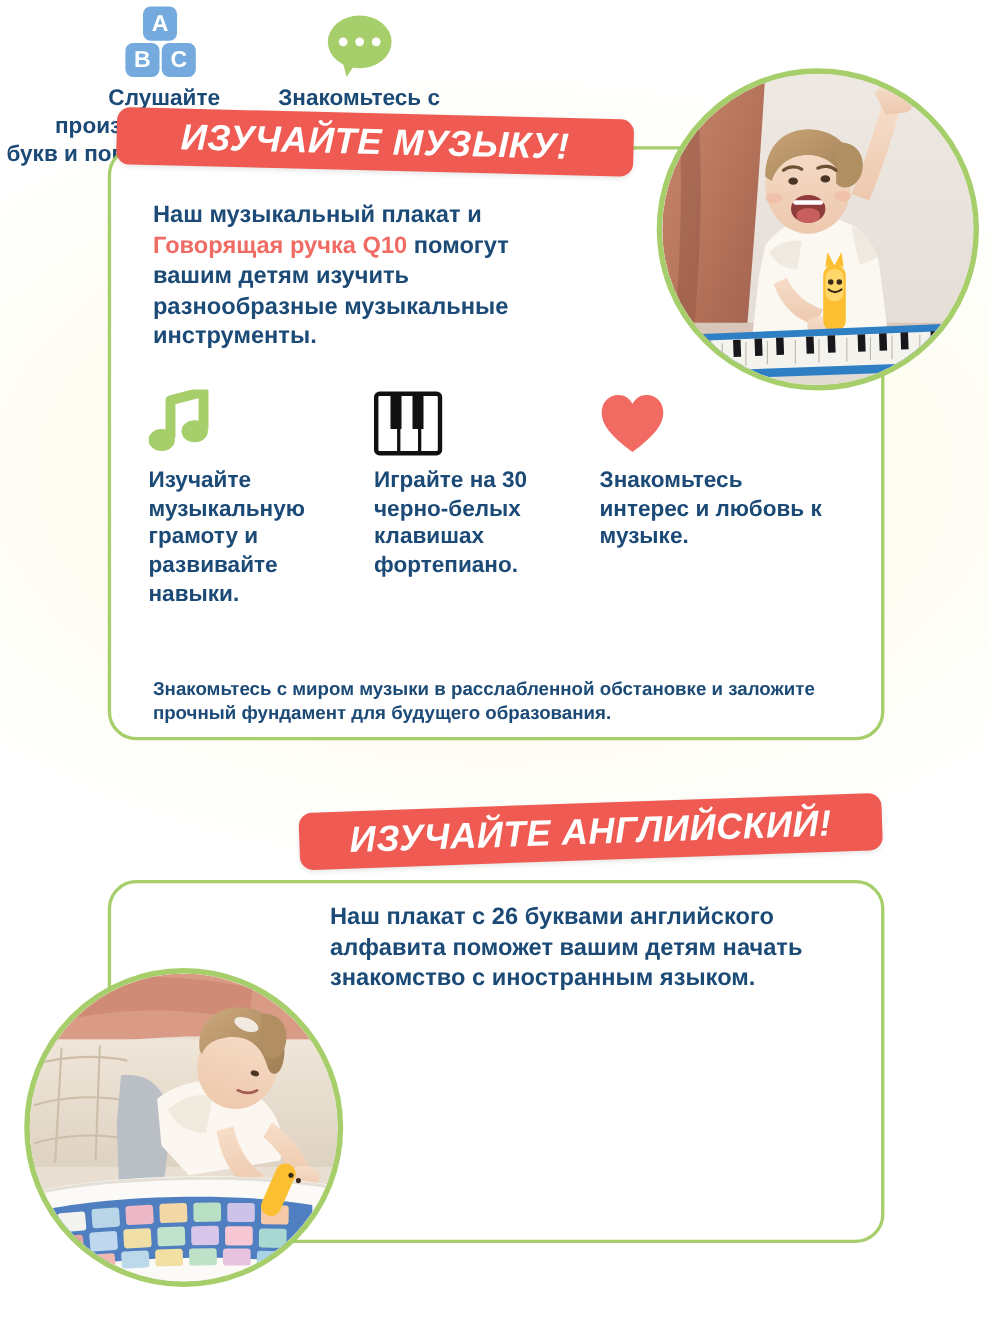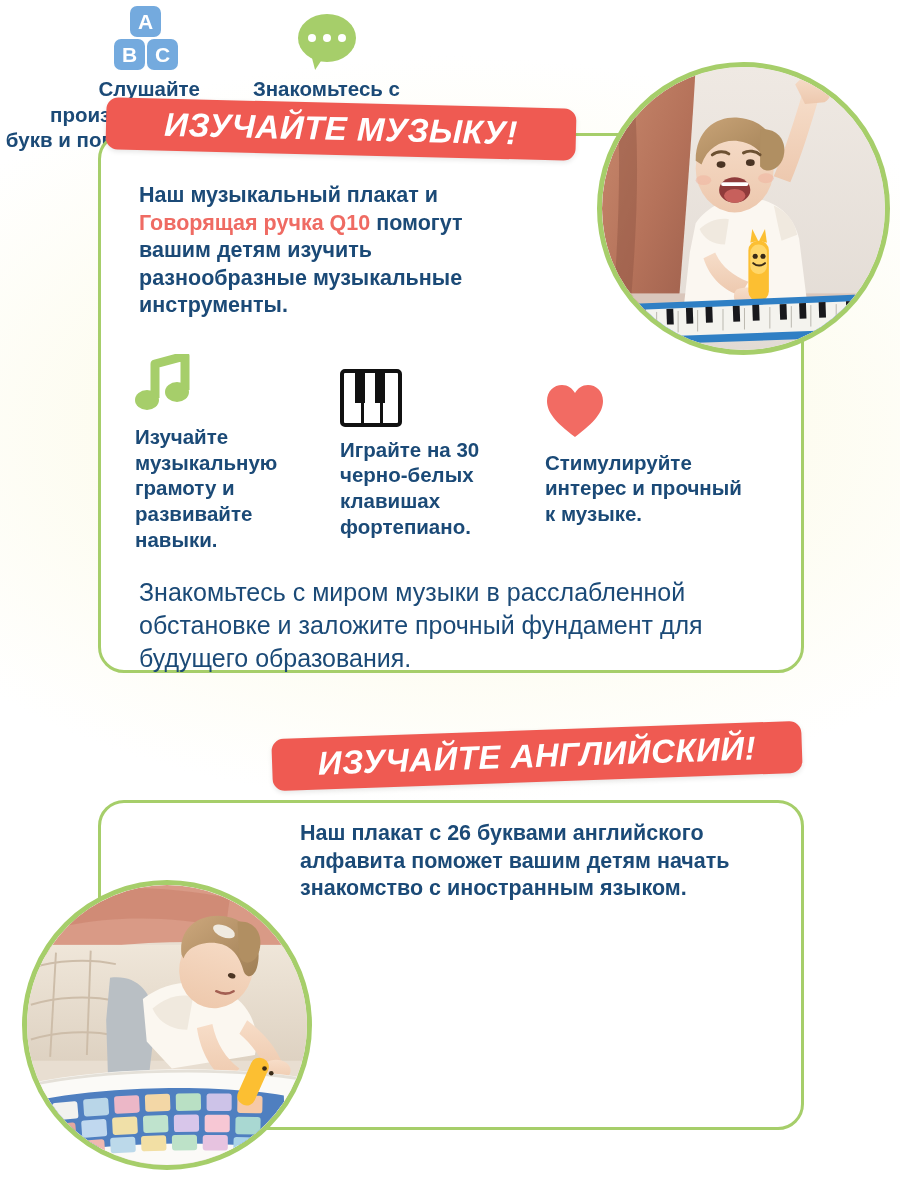--- a/index.html
+++ b/index.html
@@ -72,43 +72,43 @@
     font-size:21.5px;font-weight:bold;line-height:1.28;
     z-index:5;
   }
   .intro-music{left:139px;top:182px;width:400px;}
   .intro-english{left:300px;top:820px;width:500px;text-align:left;}
   .hl{color:#ef6b63;}
 
   .features{
     position:absolute;display:flex;z-index:5;
   }
-  .features-music{left:135px;top:352px;width:660px;align-items:center;}
+  .features-music{left:135px;top:352px;width:660px;}
   .feature{width:205px;}
   .feature .ficon{height:62px;display:flex;align-items:flex-end;}
   .feature .flabel{
     margin-top:10px;
     color:#1b4a77;font-size:20.5px;font-weight:bold;line-height:1.25;
   }
 
   .features-english{
     left:395px;top:920px;width:410px;display:flex;z-index:5;
   }
   .feature-en{width:200px;text-align:right;}
   .feature-en .ficon{height:70px;display:flex;align-items:flex-end;justify-content:flex-end;}
   .feature-en .flabel{
     margin-top:6px;
     color:#1b4a77;font-size:20.5px;font-weight:bold;line-height:1.25;
   }
   .feature-en.c1 .ficon{padding-right:24px;}
   .feature-en.c2 .ficon{padding-right:42px;}
 
   .outro{
-    position:absolute;left:139px;top:576px;width:640px;
-    color:#1b4a77;font-size:25px;font-weight:normal;line-height:1.32;
+    position:absolute;left:139px;top:616px;width:640px;
+    color:#1b4a77;font-size:17px;font-weight:bold;line-height:1.32;
     z-index:5;
   }
 
   
   .piano{
     width:62px;height:58px;border:4px solid #111111;border-radius:5px;
     background:#ffffff;box-sizing:border-box;position:relative;overflow:hidden;
   }
   .piano i{position:absolute;top:0;width:2.5px;height:100%;background:#111;}
   .piano i.s1{left:17px;} .piano i.s2{left:36px;}
@@ -267,21 +267,21 @@
       </div>
       <div class="flabel">Играйте на 30 черно-белых клавишах фортепиано.</div>
     </div>
 
     <div class="feature">
       <div class="ficon">
         <svg width="60" height="56" viewBox="0 0 60 56">
           <path d="M30 53 C10 38 2 28 2 17 C2 7 9 1 17 1 C23 1 27 4 30 9 C33 4 37 1 43 1 C51 1 58 7 58 17 C58 28 50 38 30 53 Z" fill="#f26b63"></path>
         </svg>
       </div>
-      <div class="flabel">Стимулируйте интерес и прочный к музыке.</div>
+      <div class="flabel">Знакомьтесь интерес и любовь к музыке.</div>
     </div>
 
   </div>
 
   <div class="outro">Знакомьтесь с миром музыки в расслабленной обстановке и заложите прочный фундамент для будущего образования.</div>
 
   <div class="card card-english"></div>
 
   <div class="banner banner-english">ИЗУЧАЙТЕ АНГЛИЙСКИЙ!</div>
 

